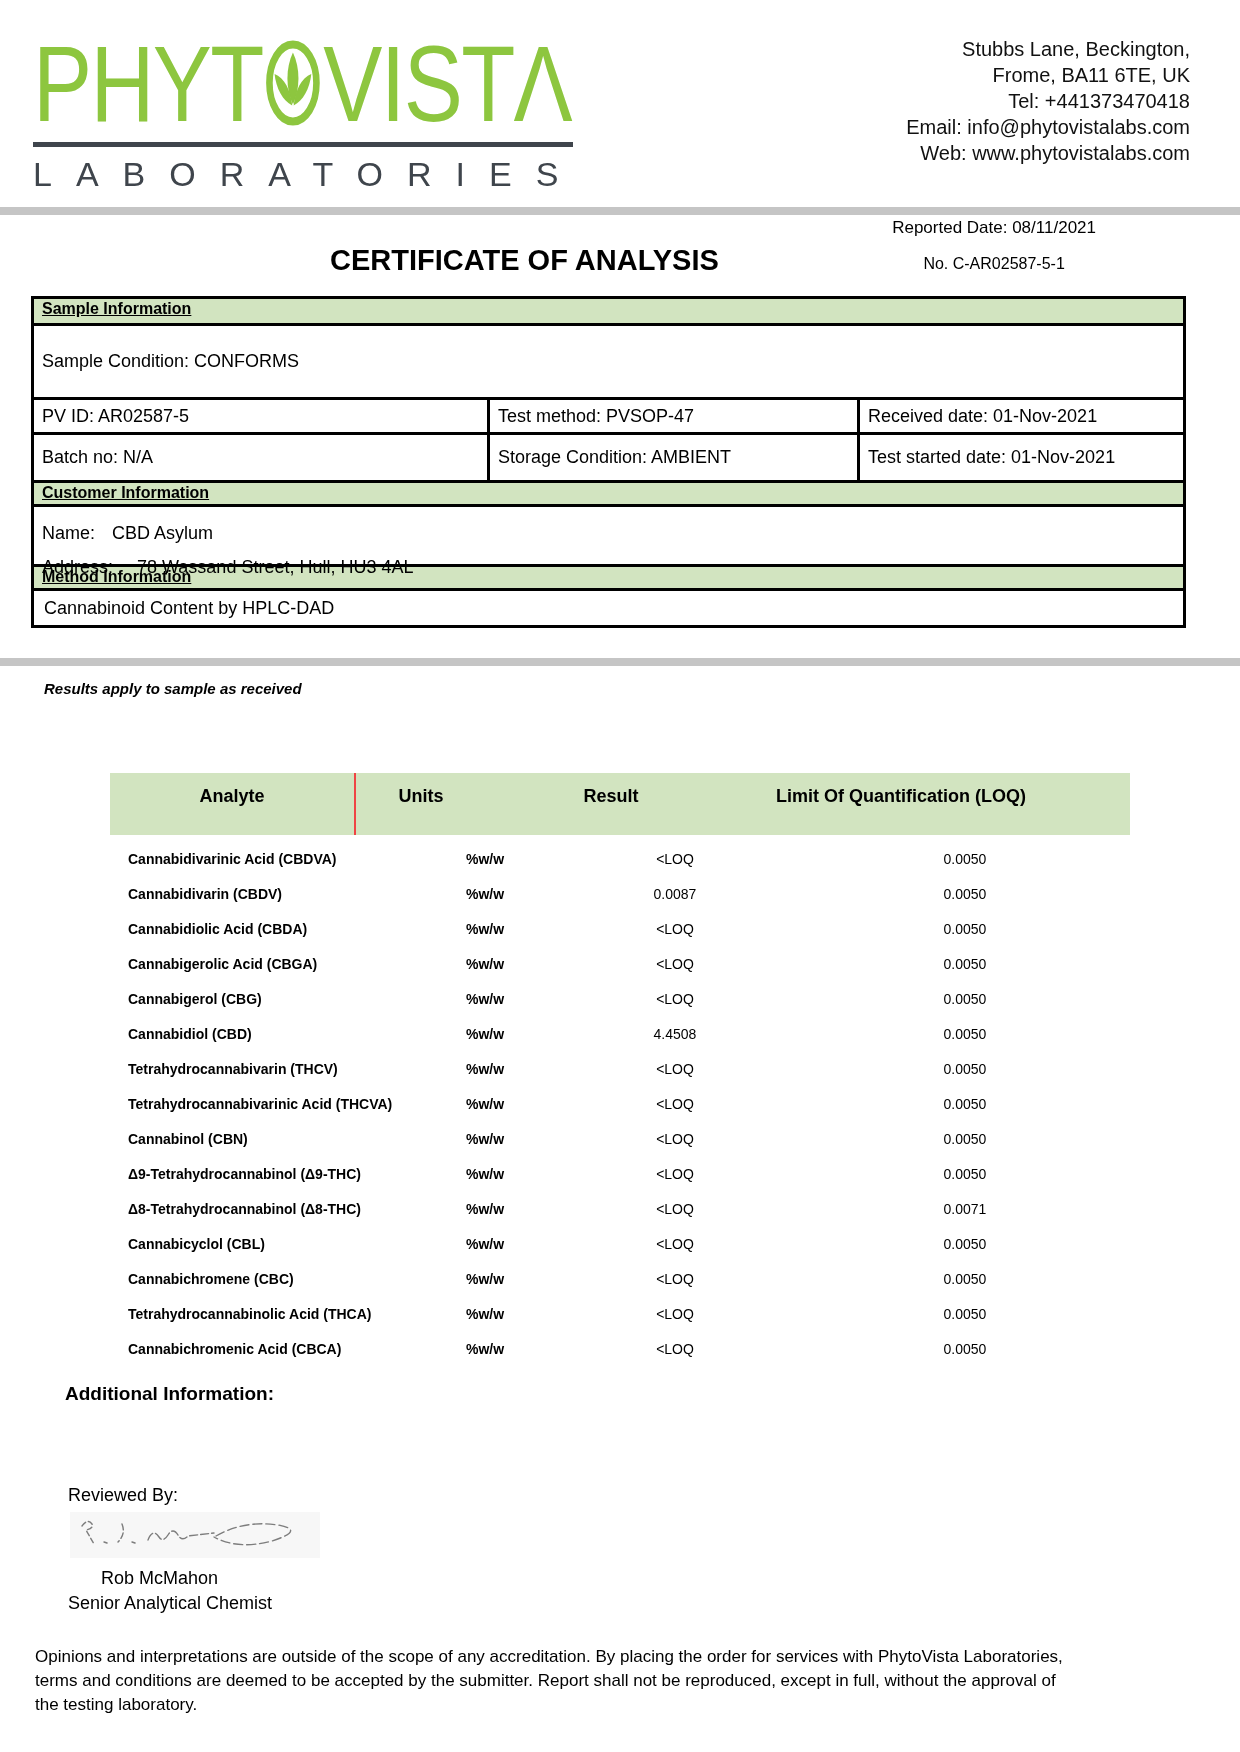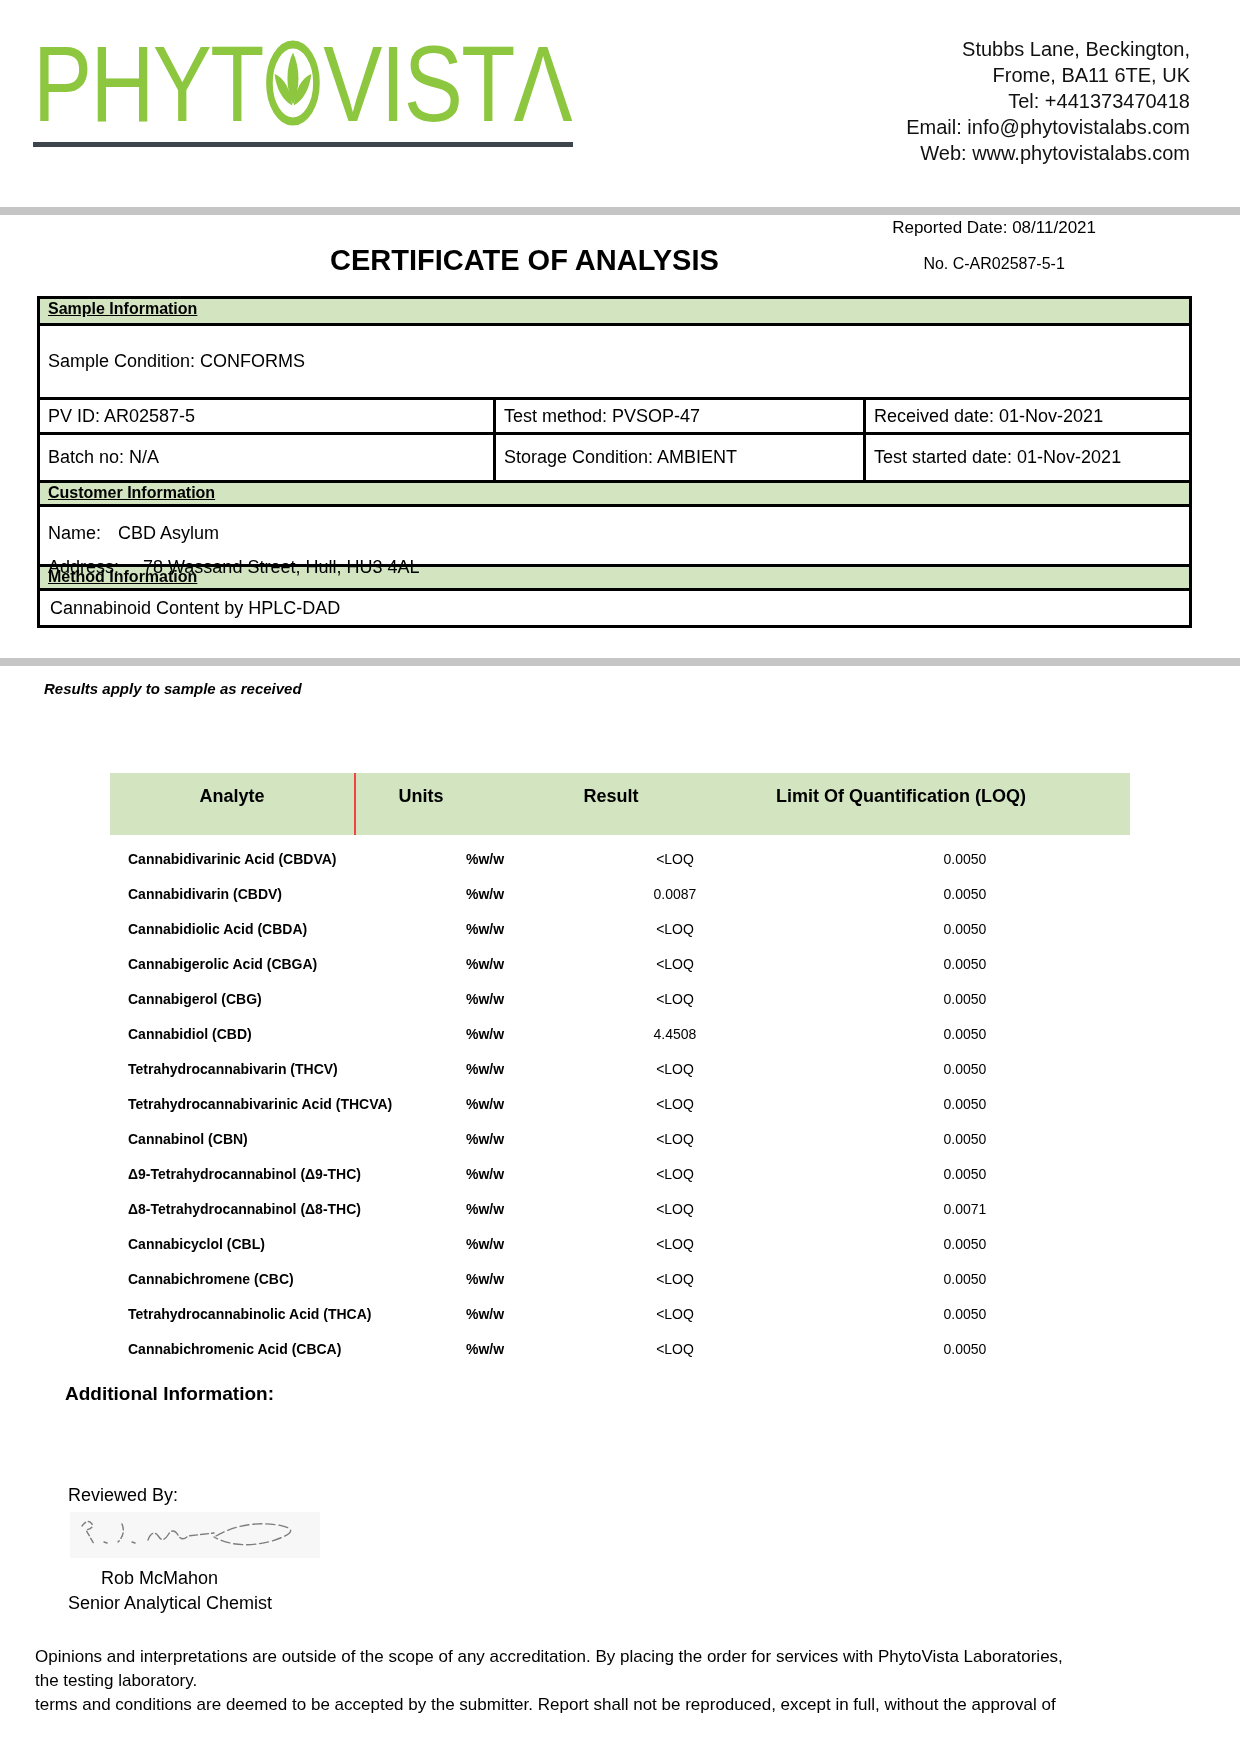--- a/index.html
+++ b/index.html
@@ -63,21 +63,21 @@
     left: 330px; top: 244px;
     font-size: 29px;
     font-weight: bold;
     letter-spacing: 0px;
     white-space: nowrap;
   }
 
   
   .info-table {
     position: absolute;
-    left: 37px; top: 296px;
+    left: 31px; top: 296px;
     width: 1155px;
     border: 3px solid #000;
     font-size: 18px;
   }
   .sec-bar {
     background: #d2e4c0;
     height: 24px;
     padding: 1px 0 0 8px;
     font-weight: bold;
     font-size: 16px;
@@ -160,20 +160,21 @@
   <div class="logo">
     <div class="logo-word">
       <span>PHYT</span><svg class="leaf-o" width="70" height="86" viewBox="0 0 78 96">
         <ellipse cx="39" cy="48" rx="32" ry="43" fill="none" stroke="#8dc63f" stroke-width="9"></ellipse>
         <path d="M39,14 C49,31 49,55 39,72 C29,55 29,31 39,14 Z" fill="#8dc63f"></path>
         <path d="M14,38 C27,42 36,56 38,73 C25,68 16,54 14,38 Z" fill="#8dc63f"></path>
         <path d="M64,38 C51,42 42,56 40,73 C53,68 62,54 64,38 Z" fill="#8dc63f"></path>
       </svg><span>VIST</span><span>Λ</span>
     </div>
     <div class="logo-rule"></div>
+    <div class="logo-sub">LABORATORIES</div>
   </div>
 
   <div class="contact">
     <div>Stubbs Lane, Beckington,</div>
     <div>Frome, BA11 6TE, UK</div>
     <div>Tel: +441373470418</div>
     <div>Email: info@phytovistalabs.com</div>
     <div>Web: www.phytovistalabs.com</div>
   </div>
 
@@ -368,17 +369,17 @@
         <path d="M78,28 q5,-12 11,-3 q4,6 9,-2 q5,-8 10,0 q4,7 10,1 l26,-3" stroke-dasharray="8 3"></path>
         <path d="M146,24 q28,-16 62,-11 q28,5 -6,16 q-34,9 -58,-4" stroke-dasharray="9 4"></path>
       </g>
     </svg>
     <div class="review-name">Rob McMahon</div>
     <div class="review-title">Senior Analytical Chemist</div>
   </div>
 
   <div class="footer">
     <div>Opinions and interpretations are outside of the scope of any accreditation. By placing the order for services with PhytoVista Laboratories,</div>
+    <div>terms and conditions are deemed to be accepted by the submitter. Report shall not be reproduced, except in full, without the approval of</div>
     <div>the testing laboratory.</div>
-    <div>terms and conditions are deemed to be accepted by the submitter. Report shall not be reproduced, except in full, without the approval of</div>
   </div>
 
 </div>
 
 </body></html>

